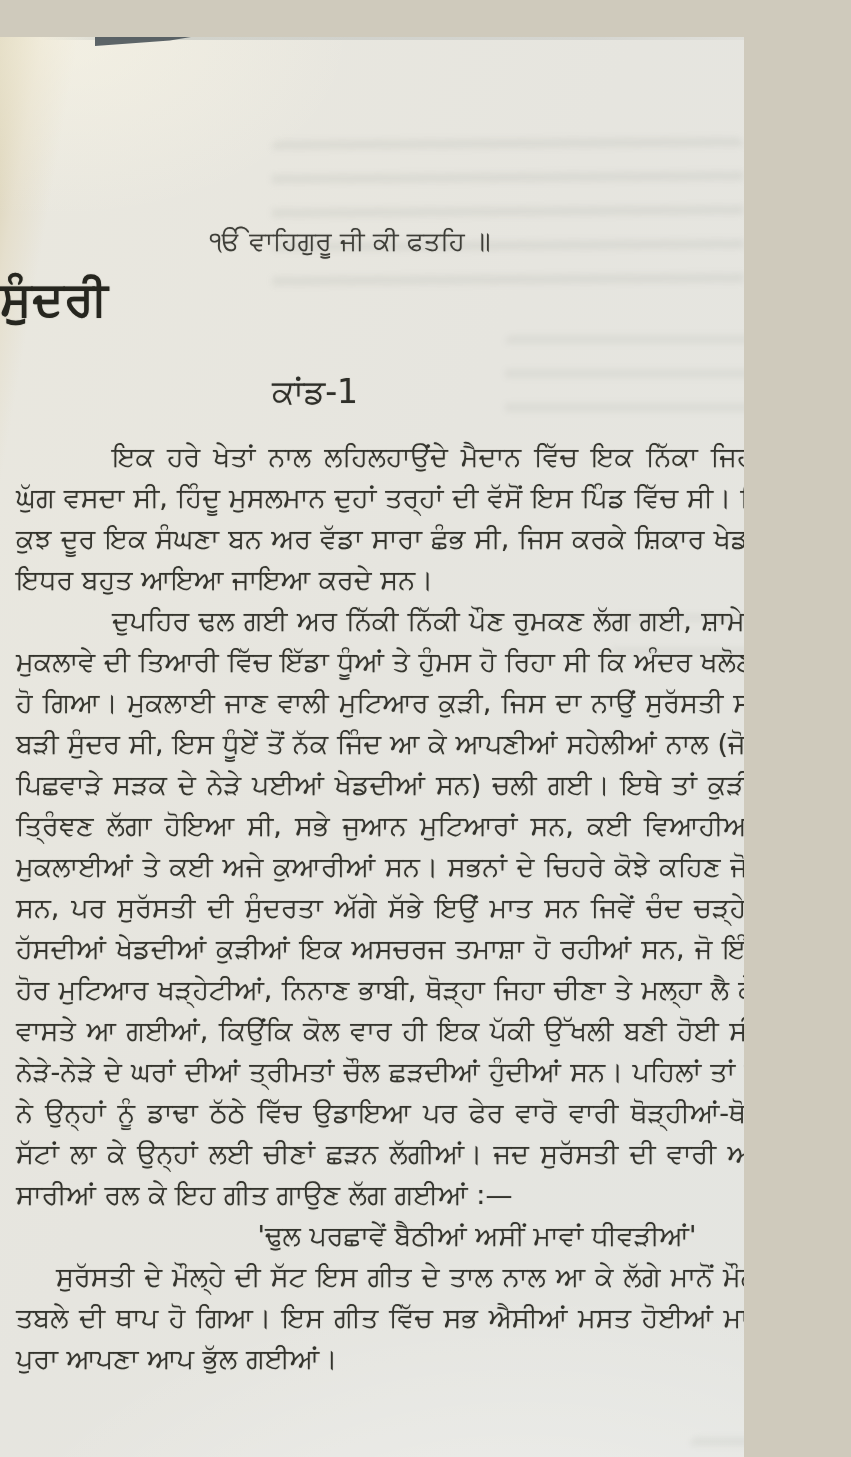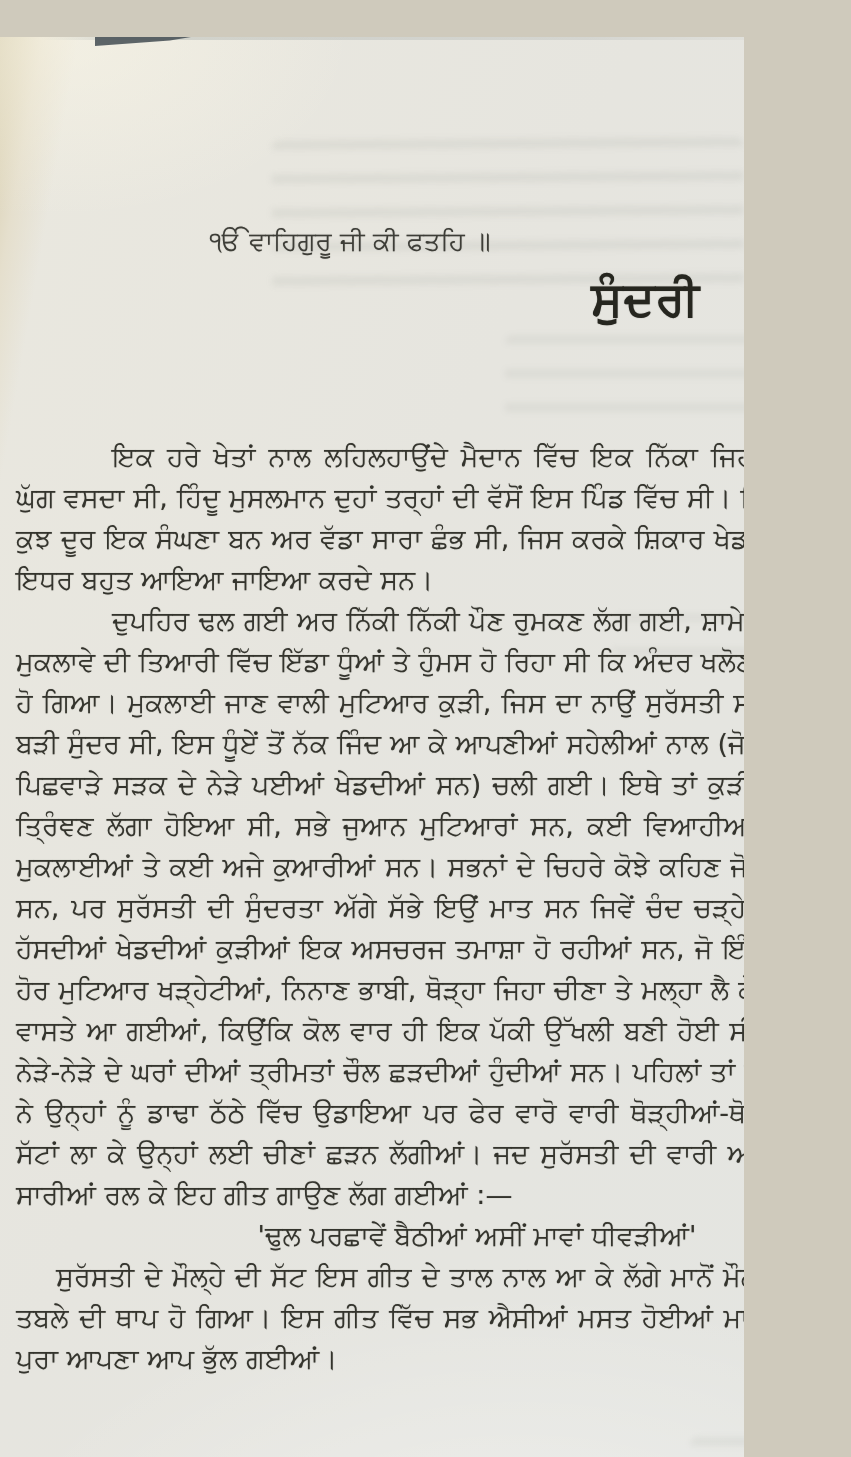--- a/index.html
+++ b/index.html
@@ -75,21 +75,21 @@
     font-size: 26px;
     color: #3d3d37;
     text-shadow: 0 0 1px rgba(61,61,55,0.45);
   }
 
   .book-title {
     position: absolute;
     top: 234px; left: 0;
     width: 700px;
     margin: 0;
-    text-align: right;
+    text-align: left;
     font-size: 47px;
     font-weight: 700;
     letter-spacing: 1px;
     color: #26261f;
     text-shadow: 0 0 1px rgba(38,38,31,0.5);
   }
 
   .chapter-heading {
     position: absolute;
     top: 335px; left: 0;
@@ -128,20 +128,21 @@
 
   <div class="bleed bleed-1"></div>
   <div class="bleed bleed-2"></div>
   <div class="bleed bleed-3"></div>
   <div class="bleed bleed-4"></div>
 
   <div class="invocation">ੴ ਵਾਹਿਗੁਰੂ ਜੀ ਕੀ ਫਤਹਿ ॥</div>
 
   <h1 class="book-title">ਸੁੰਦਰੀ</h1>
 
+  <div class="chapter-heading">ਕਾਂਡ-1</div>
 
   <div class="body-text">
     <p>ਇਕ ਹਰੇ ਖੇਤਾਂ ਨਾਲ ਲਹਿਲਹਾਉਂਦੇ ਮੈਦਾਨ ਵਿੱਚ ਇਕ ਨਿੱਕਾ ਜਿਹਾ ਪਿੰਡ ਘੁੱਗ ਵਸਦਾ ਸੀ, ਹਿੰਦੂ ਮੁਸਲਮਾਨ ਦੁਹਾਂ ਤਰ੍ਹਾਂ ਦੀ ਵੱਸੋਂ ਇਸ ਪਿੰਡ ਵਿੱਚ ਸੀ। ਪਿੰਡ ਥੀਂ ਕੁਝ ਦੂਰ ਇਕ ਸੰਘਣਾ ਬਨ ਅਰ ਵੱਡਾ ਸਾਰਾ ਛੰਭ ਸੀ, ਜਿਸ ਕਰਕੇ ਸ਼ਿਕਾਰ ਖੇਡਣ ਵਾਲੇ ਇਧਰ ਬਹੁਤ ਆਇਆ ਜਾਇਆ ਕਰਦੇ ਸਨ।</p>
     <p>ਦੁਪਹਿਰ ਢਲ ਗਈ ਅਰ ਨਿੱਕੀ ਨਿੱਕੀ ਪੌਣ ਰੁਮਕਣ ਲੱਗ ਗਈ, ਸ਼ਾਮੇ ਦੇ ਘਰ ਮੁਕਲਾਵੇ ਦੀ ਤਿਆਰੀ ਵਿੱਚ ਇੱਡਾ ਧੂੰਆਂ ਤੇ ਹੁੰਮਸ ਹੋ ਰਿਹਾ ਸੀ ਕਿ ਅੰਦਰ ਖਲੋਣਾ ਔਖਾ ਹੋ ਗਿਆ। ਮੁਕਲਾਈ ਜਾਣ ਵਾਲੀ ਮੁਟਿਆਰ ਕੁੜੀ, ਜਿਸ ਦਾ ਨਾਉਂ ਸੁਰੱਸਤੀ ਸੀ, ਅਰ ਬੜੀ ਸੁੰਦਰ ਸੀ, ਇਸ ਧੂੰਏਂ ਤੋਂ ਨੱਕ ਜਿੰਦ ਆ ਕੇ ਆਪਣੀਆਂ ਸਹੇਲੀਆਂ ਨਾਲ (ਜੋ ਘਰ ਦੇ ਪਿਛਵਾੜੇ ਸੜਕ ਦੇ ਨੇੜੇ ਪਈਆਂ ਖੇਡਦੀਆਂ ਸਨ) ਚਲੀ ਗਈ। ਇਥੇ ਤਾਂ ਕੁੜੀਆਂ ਦਾ ਤ੍ਰਿੰਞਣ ਲੱਗਾ ਹੋਇਆ ਸੀ, ਸਭੇ ਜੁਆਨ ਮੁਟਿਆਰਾਂ ਸਨ, ਕਈ ਵਿਆਹੀਆਂ, ਕਈ ਮੁਕਲਾਈਆਂ ਤੇ ਕਈ ਅਜੇ ਕੁਆਰੀਆਂ ਸਨ। ਸਭਨਾਂ ਦੇ ਚਿਹਰੇ ਕੋਝੇ ਕਹਿਣ ਜੋਗੇ ਨਹੀਂ ਸਨ, ਪਰ ਸੁਰੱਸਤੀ ਦੀ ਸੁੰਦਰਤਾ ਅੱਗੇ ਸੱਭੇ ਇਉਂ ਮਾਤ ਸਨ ਜਿਵੇਂ ਚੰਦ ਚੜ੍ਹੇ ਤਾਰੇ। ਹੱਸਦੀਆਂ ਖੇਡਦੀਆਂ ਕੁੜੀਆਂ ਇਕ ਅਸਚਰਜ ਤਮਾਸ਼ਾ ਹੋ ਰਹੀਆਂ ਸਨ, ਜੋ ਇੰਨੇ ਨੂੰ ਦੋ ਹੋਰ ਮੁਟਿਆਰ ਖੜ੍ਹੇਟੀਆਂ, ਨਿਨਾਣ ਭਾਬੀ, ਥੋੜ੍ਹਾ ਜਿਹਾ ਚੀਣਾ ਤੇ ਮਲ੍ਹਾ ਲੈ ਕੇ ਛੜਨ ਵਾਸਤੇ ਆ ਗਈਆਂ, ਕਿਉਂਕਿ ਕੋਲ ਵਾਰ ਹੀ ਇਕ ਪੱਕੀ ਉੱਖਲੀ ਬਣੀ ਹੋਈ ਸੀ, ਜਿੱਥੇ ਨੇੜੇ-ਨੇੜੇ ਦੇ ਘਰਾਂ ਦੀਆਂ ਤ੍ਰੀਮਤਾਂ ਚੌਲ ਛੜਦੀਆਂ ਹੁੰਦੀਆਂ ਸਨ। ਪਹਿਲਾਂ ਤਾਂ ਕੁੜੀਆਂ ਨੇ ਉਨ੍ਹਾਂ ਨੂੰ ਡਾਢਾ ਠੱਠੇ ਵਿੱਚ ਉਡਾਇਆ ਪਰ ਫੇਰ ਵਾਰੋ ਵਾਰੀ ਥੋੜ੍ਹੀਆਂ-ਥੋੜ੍ਹੀਆਂ ਸੱਟਾਂ ਲਾ ਕੇ ਉਨ੍ਹਾਂ ਲਈ ਚੀਣਾਂ ਛੜਨ ਲੱਗੀਆਂ। ਜਦ ਸੁਰੱਸਤੀ ਦੀ ਵਾਰੀ ਆਈ ਤਾਂ ਸਾਰੀਆਂ ਰਲ ਕੇ ਇਹ ਗੀਤ ਗਾਉਣ ਲੱਗ ਗਈਆਂ :—</p>
     <p class="song-line">'ਢੁਲ ਪਰਛਾਵੇਂ ਬੈਠੀਆਂ ਅਸੀਂ ਮਾਵਾਂ ਧੀਵੜੀਆਂ'</p>
     <p class="closing">ਸੁਰੱਸਤੀ ਦੇ ਮੌਲ੍ਹੇ ਦੀ ਸੱਟ ਇਸ ਗੀਤ ਦੇ ਤਾਲ ਨਾਲ ਆ ਕੇ ਲੱਗੇ ਮਾਨੋਂ ਮੌਲ੍ਹਾ ਹੀ ਤਬਲੇ ਦੀ ਥਾਪ ਹੋ ਗਿਆ। ਇਸ ਗੀਤ ਵਿੱਚ ਸਭ ਐਸੀਆਂ ਮਸਤ ਹੋਈਆਂ ਮਾਨੋਂ ਨਰਾ ਪੁਰਾ ਆਪਣਾ ਆਪ ਭੁੱਲ ਗਈਆਂ।</p>
   </div>
 
 </div>
 

